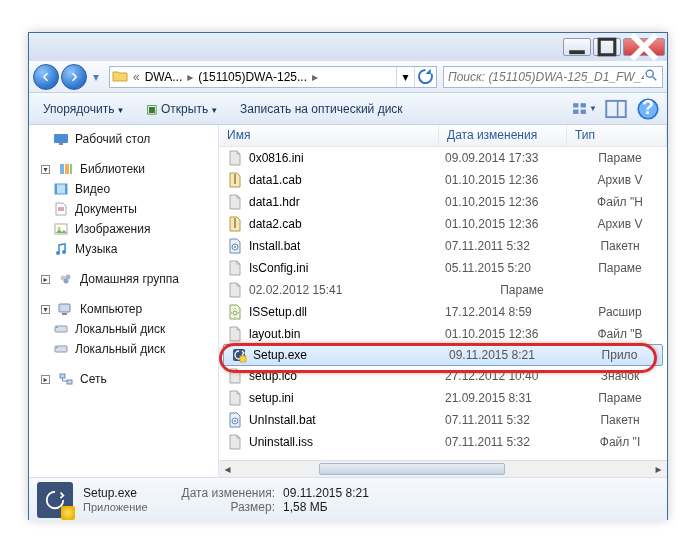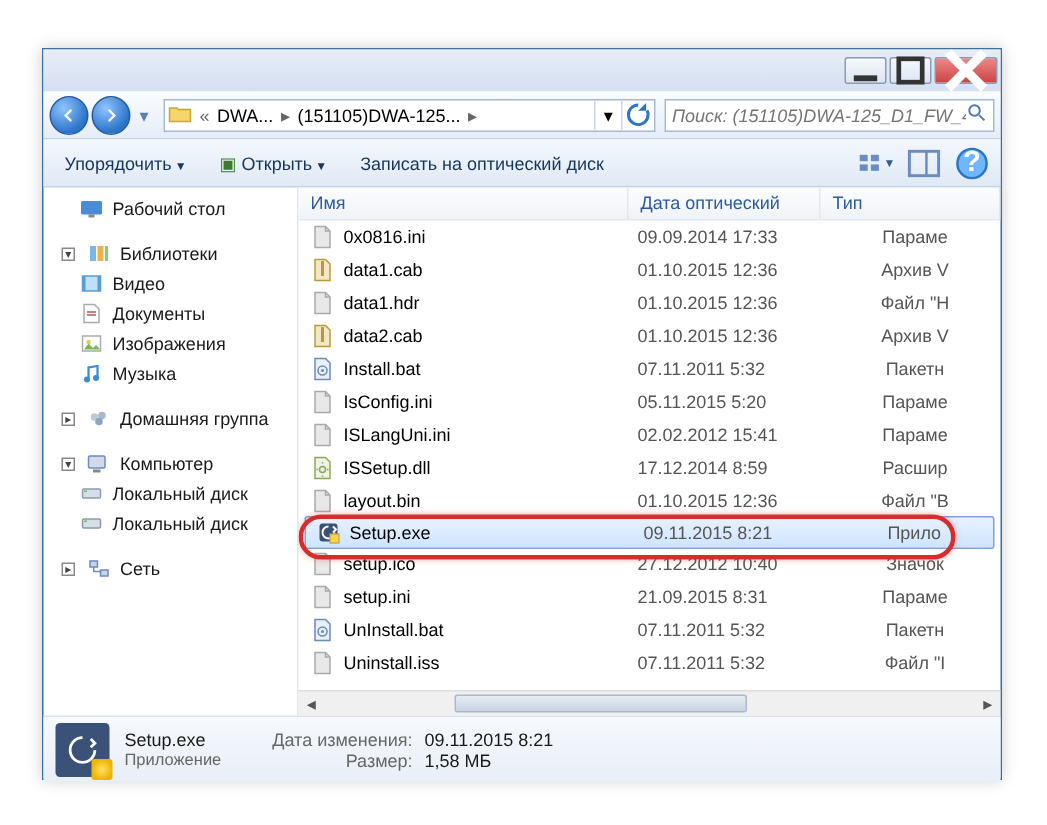--- a/index.html
+++ b/index.html
@@ -23,21 +23,21 @@
 .refresh { width: 22px; border-left: 1px solid #cdd8e8; height: 100%; display: flex; align-items: center; justify-content: center; cursor: pointer; color: #2b74c8; }
 .searchbox { width: 220px; height: 22px; border: 1px solid #a7b8d2; background: #fff; display: flex; align-items: center; padding: 0 4px; }
 .searchbox input { border: none; outline: none; width: 100%; color: #888; font-style: italic; }
 .searchbox .sicon { color: #4b79b6; }
 .toolbar { height: 32px; background: linear-gradient(#f4f8fd,#dfe9f5); border-bottom: 1px solid #c5d3e6; display: flex; align-items: center; padding: 0 6px; gap: 6px; }
 .tbtn { padding: 4px 8px; color: #18365a; cursor: pointer; border-radius: 2px; }
 .tbtn .chev { font-size: 8px; margin-left: 2px; }
 .tspacer { flex: 1; }
 .vbtn { width: 26px; height: 22px; display: flex; align-items: center; justify-content: center; cursor: pointer; color: #355a8a; }
 .body { display: flex; height: 352px; }
-.nav { width: 170px; border-right: 1px solid #e0e6ee; overflow: hidden; padding: 4px 0; }
+.nav { width: 190px; border-right: 1px solid #e0e6ee; overflow: hidden; padding: 4px 0; }
 .nav-item { display: flex; align-items: center; padding: 2px 6px 2px 24px; gap: 6px; color: #1a1a1a; cursor: pointer; white-space: nowrap; overflow: hidden; text-overflow: ellipsis; }
 .nav-item.group { padding-left: 12px; font-weight: normal; }
 .nav-item.group .exp { width: 9px; height: 9px; border: 1px solid #888; font-size: 8px; line-height: 7px; text-align: center; margin-right: 2px; color: #444; }
 .nav-item .ico { width: 16px; height: 16px; display: inline-flex; align-items: center; justify-content: center; }
 .nav-spacer { height: 10px; }
 .content { flex: 1; display: flex; flex-direction: column; position: relative; overflow: hidden; }
 .colhdr { height: 22px; border-bottom: 1px solid #e3e7ee; display: flex; background: linear-gradient(#fdfdfe,#f0f3f7); justify-content: flex-end; }
 .colhdr div { padding: 3px 8px; border-right: 1px solid #e3e7ee; color: #2a5ba0; cursor: pointer; white-space: nowrap; overflow: hidden; }
 .col-name { width: 220px; }
 .col-date { width: 128px; }
@@ -275,21 +275,21 @@
               <path d="M4.5 7v3h5" fill="none" stroke="#6a8cc2"></path>
             </svg>
           </span>
           <span>Сеть</span>
         </div>
     </div>
 
     <div class="content">
       <div class="colhdr">
         <div class="col-name">Имя</div>
-        <div class="col-date">Дата оптический</div>
+        <div class="col-date">Дата изменения</div>
         <div class="col-type">Тип</div>
       </div>
       <div class="rows" id="rows">
           <div class="row">
             <span class="ico"><svg viewBox="0 0 16 16">
                 <path class="fileico-generic" d="M3 1h7l3 3v11H3z" stroke-width="1"></path>
                 <path d="M10 1v3h3" fill="none" stroke="#aaa"></path>
               </svg></span>
             <span class="rname">0x0816.ini</span>
             <span class="rdate">09.09.2014 17:33</span>
@@ -339,21 +339,20 @@
               </svg></span>
             <span class="rname">IsConfig.ini</span>
             <span class="rdate">05.11.2015 5:20</span>
             <span class="rtype">Параме</span>
           </div>
           <div class="row">
             <span class="ico"><svg viewBox="0 0 16 16">
                 <path class="fileico-generic" d="M3 1h7l3 3v11H3z" stroke-width="1"></path>
                 <path d="M10 1v3h3" fill="none" stroke="#aaa"></path>
               </svg></span>
-            <span class="rname">ISLangUni.ini</span>
             <span class="rdate">02.02.2012 15:41</span>
             <span class="rtype">Параме</span>
           </div>
           <div class="row">
             <span class="ico"><svg viewBox="0 0 16 16">
                 <path class="fileico-dll" d="M3 1h7l3 3v11H3z" stroke-width="1"></path>
                 <circle cx="8" cy="9" r="2" fill="none" stroke="#8ba85a"></circle>
                 <path d="M8 5v-1M8 14v-1M5 9h-1M12 9h-1" stroke="#8ba85a"></path>
               </svg></span>
             <span class="rname">ISSetup.dll</span>

